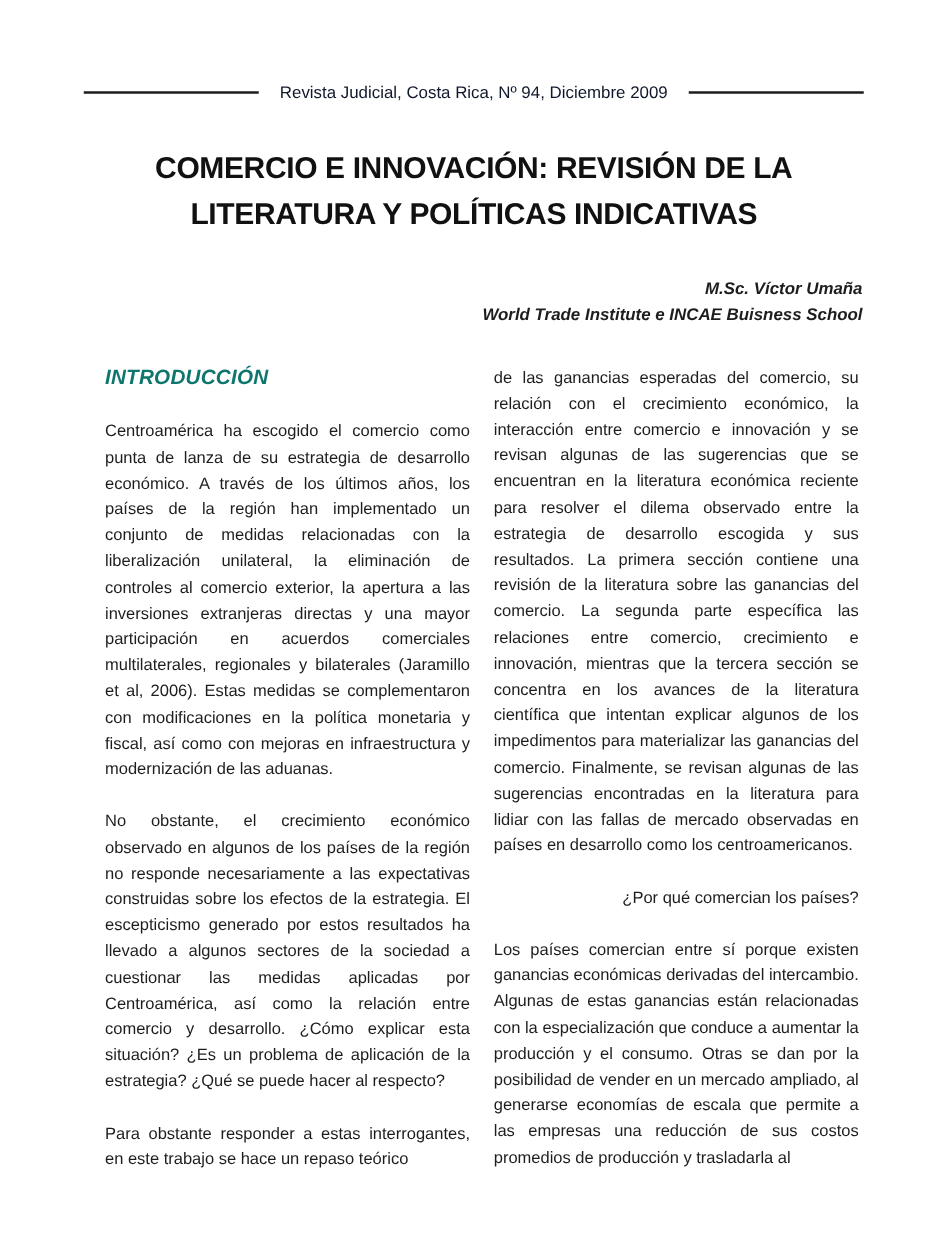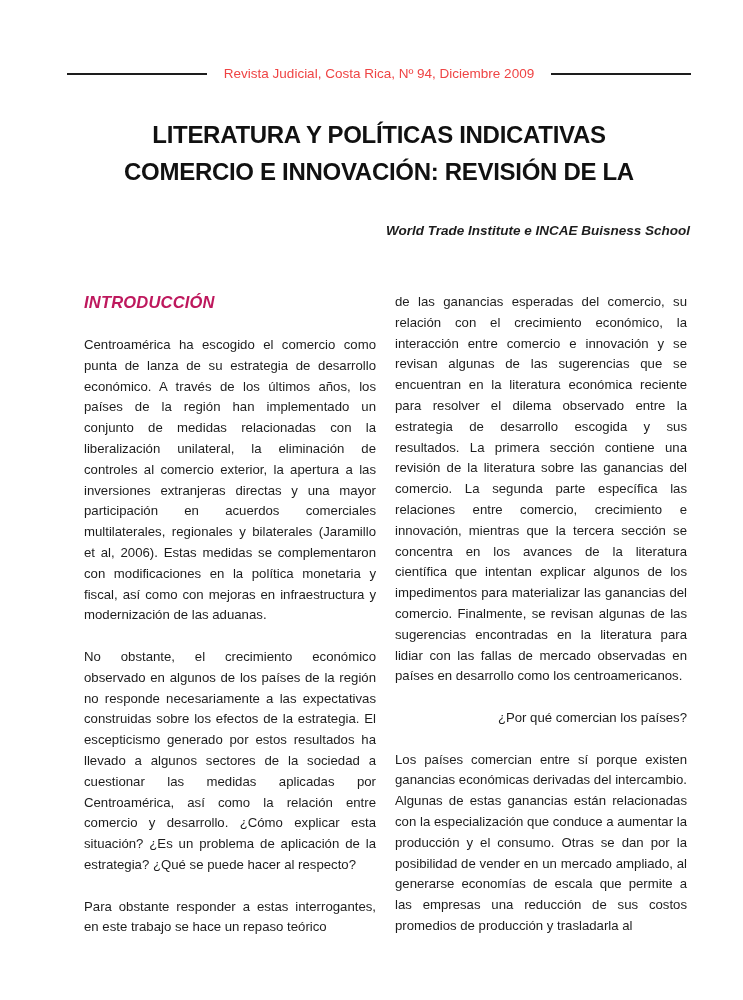--- a/index.html
+++ b/index.html
@@ -23,21 +23,21 @@
   
   .journal-header {
     position: absolute;
     top: 66px;
     left: 67px;
     right: 52px;
     display: flex;
     align-items: center;
     gap: 17px;
     font-size: 13.5px;
-    color: #ef4444;
+    color: #0f172a;
     white-space: nowrap;
   }
   .header-rule {
     flex: 1 1 auto;
     border-top: 2px solid #1d1d1d;
     height: 0;
   }
   
   .article-title {
     position: absolute;
@@ -84,46 +84,47 @@
   .col p {
     margin: 0 0 20.8px 0;
   }
   .section-heading {
     margin: 0 0 22px 0;
     font-size: 16.5px;
     line-height: 21px;
     font-weight: bold;
     font-style: italic;
     letter-spacing: 0.2px;
-    color: #be185d;
+    color: #0f766e;
     text-align: left;
   }
   .subheading {
     margin: 0 0 20.8px 0;
     padding-left: 8px;
     text-align: right;
   }
 </style>
 </head>
 <body>
 
 <div class="page">
 
   <div class="journal-header">
     <span class="header-rule"></span>
     <span>Revista Judicial, Costa Rica, Nº 94, Diciembre 2009</span>
     <span class="header-rule"></span>
   </div>
 
   <h1 class="article-title">
+    <span class="title-line">COMERCIO E INNOVACIÓN: REVISIÓN DE LA</span>
     <span class="title-line">LITERATURA Y POLÍTICAS INDICATIVAS</span>
-    <span class="title-line">COMERCIO E INNOVACIÓN: REVISIÓN DE LA</span>
   </h1>
 
   <div class="author-block">
+    <div>M.Sc. Víctor Umaña</div>
     <div>World Trade Institute e INCAE Buisness School</div>
   </div>
 
   <div class="text-columns">
 
     <div class="col">
       <h2 class="section-heading">INTRODUCCIÓN</h2>
       <p>Centroamérica ha escogido el comercio como punta de lanza de su estrategia de desarrollo económico. A través de los últimos años, los países de la región han implementado un conjunto de medidas relacionadas con la liberalización unilateral, la eliminación de controles al comercio exterior, la apertura a las inversiones extranjeras directas y una mayor participación en acuerdos comerciales multilaterales, regionales y bilaterales (Jaramillo et al, 2006). Estas medidas se complementaron con modificaciones en la política monetaria y fiscal, así como con mejoras en infraestructura y modernización de las aduanas.</p>
       <p>No obstante, el crecimiento económico observado en algunos de los países de la región no responde necesariamente a las expectativas construidas sobre los efectos de la estrategia. El escepticismo generado por estos resultados ha llevado a algunos sectores de la sociedad a cuestionar las medidas aplicadas por Centroamérica, así como la relación entre comercio y desarrollo. ¿Cómo explicar esta situación? ¿Es un problema de aplicación de la estrategia? ¿Qué se puede hacer al respecto?</p>
       <p>Para obstante responder a estas interrogantes, en este trabajo se hace un repaso teórico</p>

